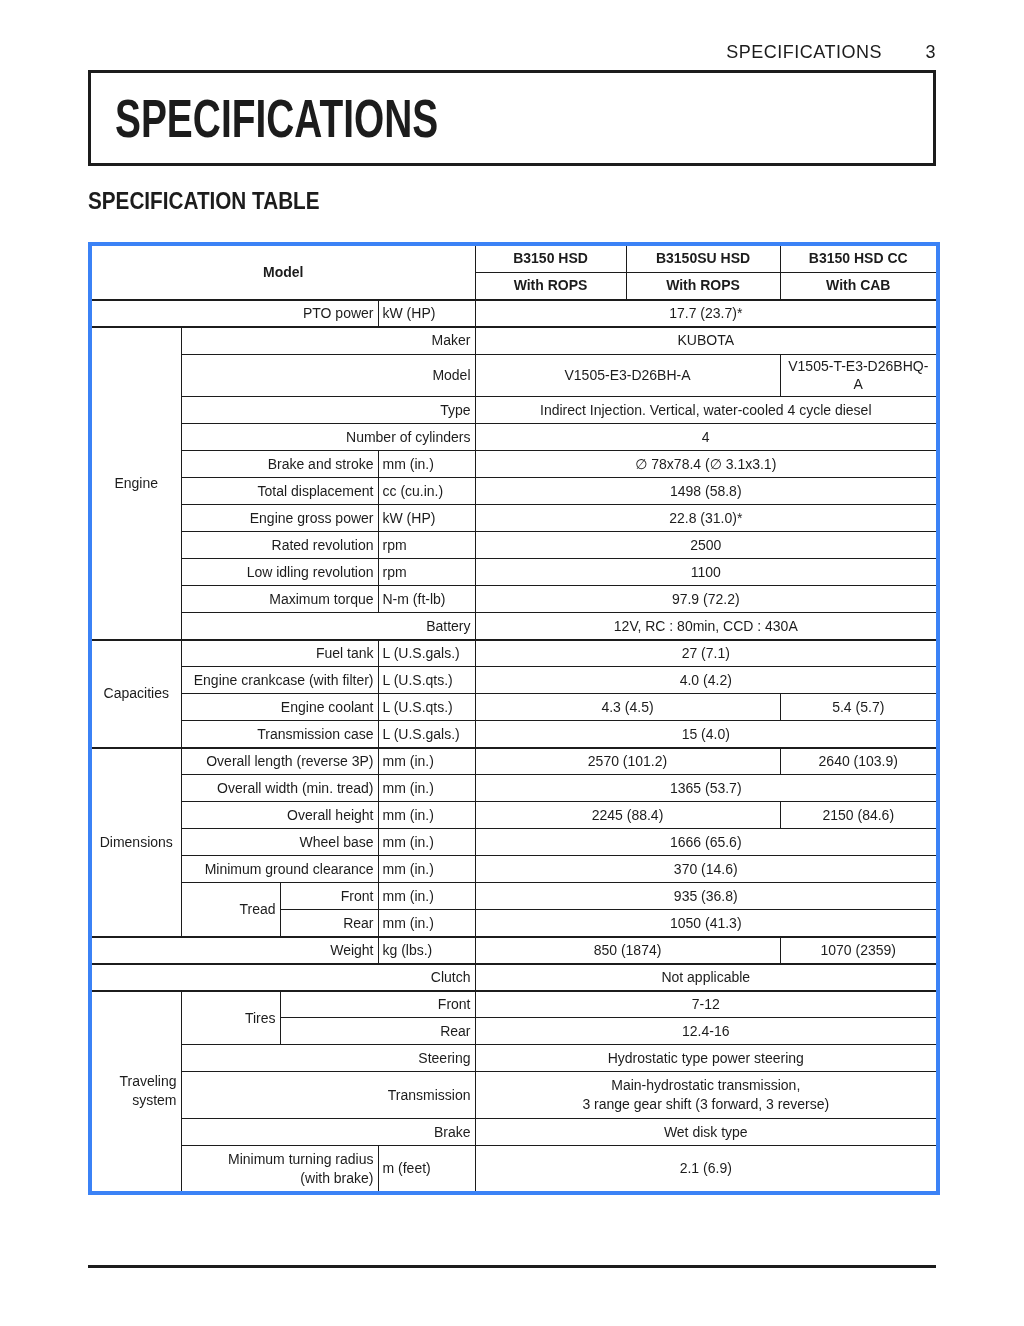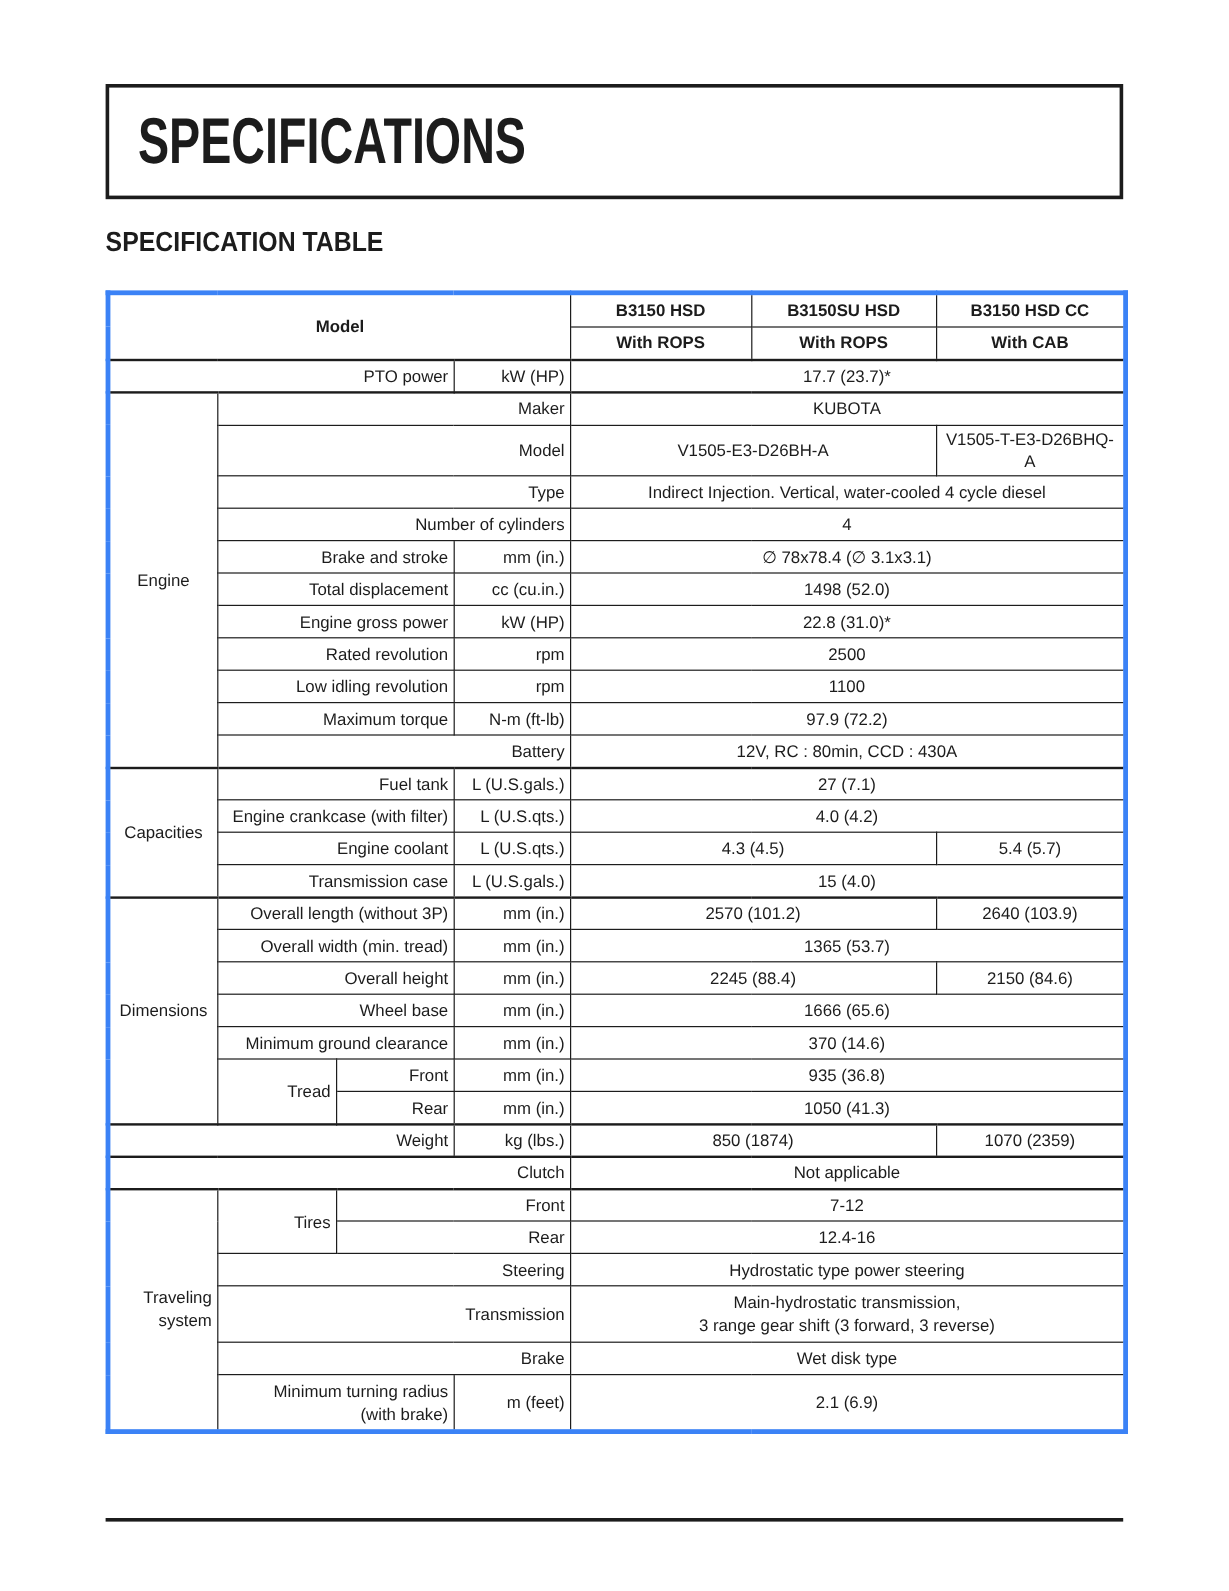--- a/index.html
+++ b/index.html
@@ -81,36 +81,40 @@
     overflow: hidden;
   }
   table.spec tr { height: 27px; }
   table.spec tr.head-row { height: 28px; }
   table.spec tr.tall { height: 47px; }
   table.spec tr.sect td { border-top: 2px solid #1c1c1c; }
   td.k-head { font-weight: bold; text-align: center; }
   td.k-cat  { text-align: center; white-space: pre; }
   td.k-cat-left { text-align: right; padding-left: 6px; white-space: pre; }
   td.k-attr { text-align: right; padding-left: 7px; white-space: pre; }
-  td.k-unit { text-align: right; padding-right: 8px; white-space: pre; margin-left: 28px; }
+  td.k-unit { text-align: left; padding-right: 8px; white-space: pre; margin-left: 28px; }
   td.k-val  { text-align: center; }
   .footer-rule {
     position: absolute;
     top: 1265px;
     left: 88px;
     width: 848px;
     height: 3px;
     background: #1c1c1c;
   }
 </style>
 </head>
 <body>
 
 <div class="page">
 
+  <div class="running-header">
+    <span>SPECIFICATIONS</span>
+    <span class="pgnum">3</span>
+  </div>
 
   <div class="title-box">
     <h1>SPECIFICATIONS</h1>
   </div>
 
   <h2 class="section-heading">SPECIFICATION TABLE</h2>
 
   <table class="spec">
     <colgroup>
       <col style="width:91px">
@@ -157,21 +161,21 @@
           <td colspan="3" class="k-val">4</td>
         </tr>
         <tr>
           <td colspan="2" class="k-attr">Brake and stroke</td>
           <td class="k-unit">mm (in.)</td>
           <td colspan="3" class="k-val">∅ 78x78.4 (∅ 3.1x3.1)</td>
         </tr>
         <tr>
           <td colspan="2" class="k-attr">Total displacement</td>
           <td class="k-unit">cc (cu.in.)</td>
-          <td colspan="3" class="k-val">1498 (52.0)</td>
+          <td colspan="3" class="k-val">1498 (58.8)</td>
         </tr>
         <tr>
           <td colspan="2" class="k-attr">Engine gross power</td>
           <td class="k-unit">kW (HP)</td>
           <td colspan="3" class="k-val">22.8 (31.0)*</td>
         </tr>
         <tr>
           <td colspan="2" class="k-attr">Rated revolution</td>
           <td class="k-unit">rpm</td>
           <td colspan="3" class="k-val">2500</td>
@@ -207,21 +211,21 @@
           <td colspan="2" class="k-val">4.3 (4.5)</td>
           <td class="k-val">5.4 (5.7)</td>
         </tr>
         <tr>
           <td colspan="2" class="k-attr">Transmission case</td>
           <td class="k-unit">L (U.S.gals.)</td>
           <td colspan="3" class="k-val">15 (4.0)</td>
         </tr>
         <tr class="sect">
           <td rowspan="7" class="k-cat">Dimensions</td>
-          <td colspan="2" class="k-attr">Overall length (without 3P)</td>
+          <td colspan="2" class="k-attr">Overall length (reverse 3P)</td>
           <td class="k-unit">mm (in.)</td>
           <td colspan="2" class="k-val">2570 (101.2)</td>
           <td class="k-val">2640 (103.9)</td>
         </tr>
         <tr>
           <td colspan="2" class="k-attr">Overall width (min. tread)</td>
           <td class="k-unit">mm (in.)</td>
           <td colspan="3" class="k-val">1365 (53.7)</td>
         </tr>
         <tr>

